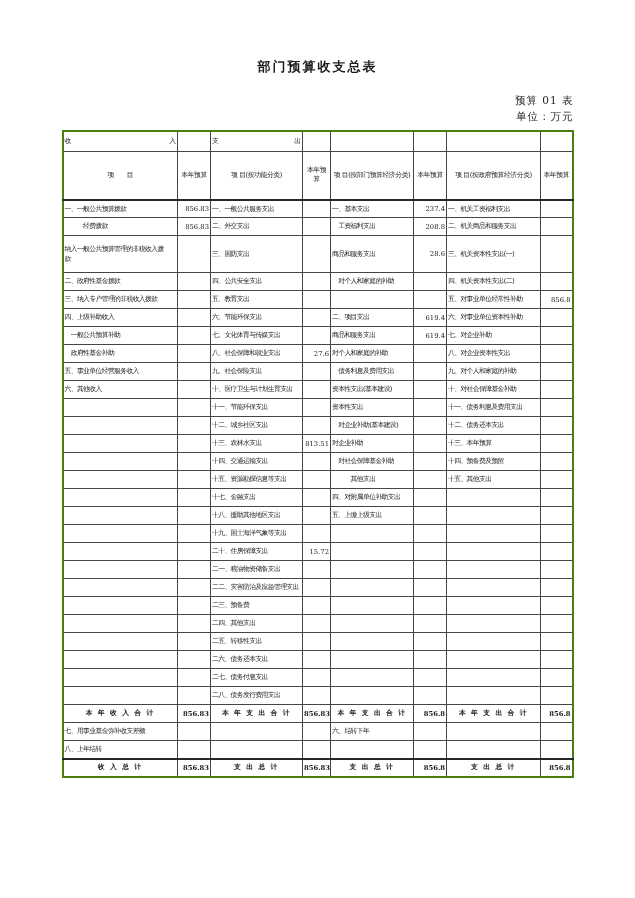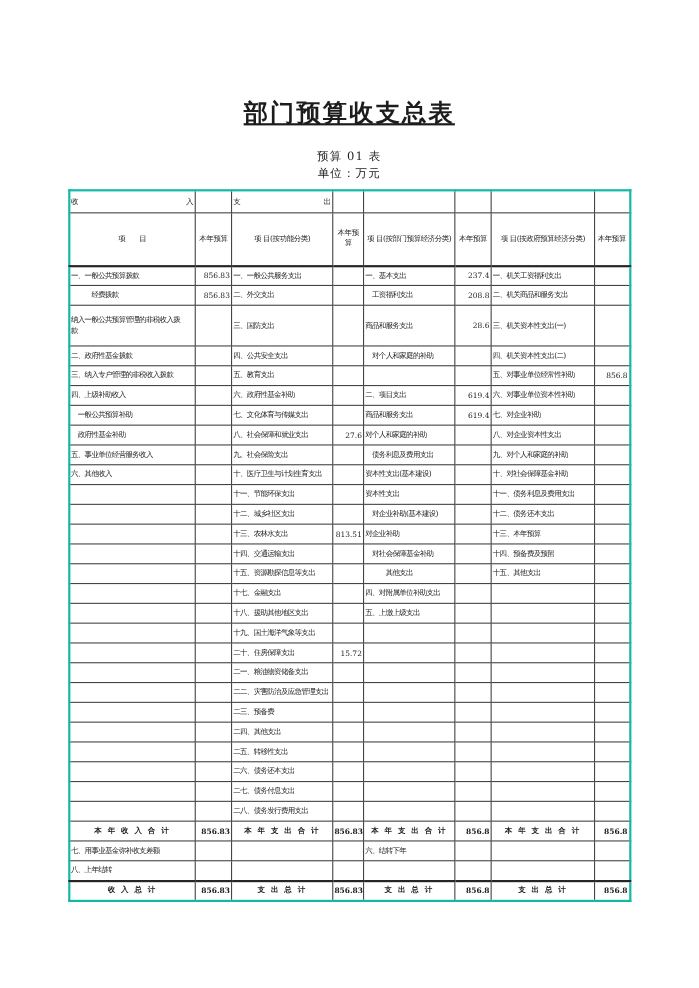--- a/index.html
+++ b/index.html
@@ -3,30 +3,30 @@
 <meta charset="utf-8">
 <style>
   html,body{margin:0;padding:0;}
   body{
     width:635px;height:898px;background:#ffffff;
     font-family:"DejaVu Serif","Liberation Serif",serif;
     color:#1c1c1c;
   }
   .page{position:relative;width:635px;height:898px;overflow:hidden;}
   .doc-title{
-    padding-top:88px;text-align:center;
-    font-size:22px;font-weight:bold;letter-spacing:2px;text-decoration:underline;
+    padding-top:58px;text-align:center;
+    font-size:13px;font-weight:bold;letter-spacing:2px;
   }
   .meta{
-    width:512px;margin:16px auto 0;text-align:center;
+    width:512px;margin:16px auto 0;text-align:right;
     font-size:10.5px;line-height:1.55;letter-spacing:1px;
   }
   table.budget{
     width:512px;margin:5px auto 0;border-collapse:collapse;table-layout:fixed;
-    border:2px solid #14b8a6;
+    border:2px solid #4d7c0f;
   }
   table.budget th,table.budget td{
     border:1px solid #454545;
     font-weight:normal;
     font-size:6.8px;
     padding:0 1px;
     overflow:hidden;
     vertical-align:middle;
   }
   tr.group{height:21px;}
@@ -148,21 +148,21 @@
           <td class="item">五、教育支出</td>
           <td class="val"></td>
           <td class="item"></td>
           <td class="val"></td>
           <td class="item">五、对事业单位经常性补助</td>
           <td class="val">856.8</td>
         </tr>
         <tr>
           <td class="item">四、上级补助收入</td>
           <td class="val"></td>
-          <td class="item">六、政府性基金补助</td>
+          <td class="item">六、节能环保支出</td>
           <td class="val"></td>
           <td class="item">二、项目支出</td>
           <td class="val">619.4</td>
           <td class="item">六、对事业单位资本性补助</td>
           <td class="val"></td>
         </tr>
         <tr>
           <td class="item">　一般公共预算补助</td>
           <td class="val"></td>
           <td class="item">七、文化体育与传媒支出</td>

